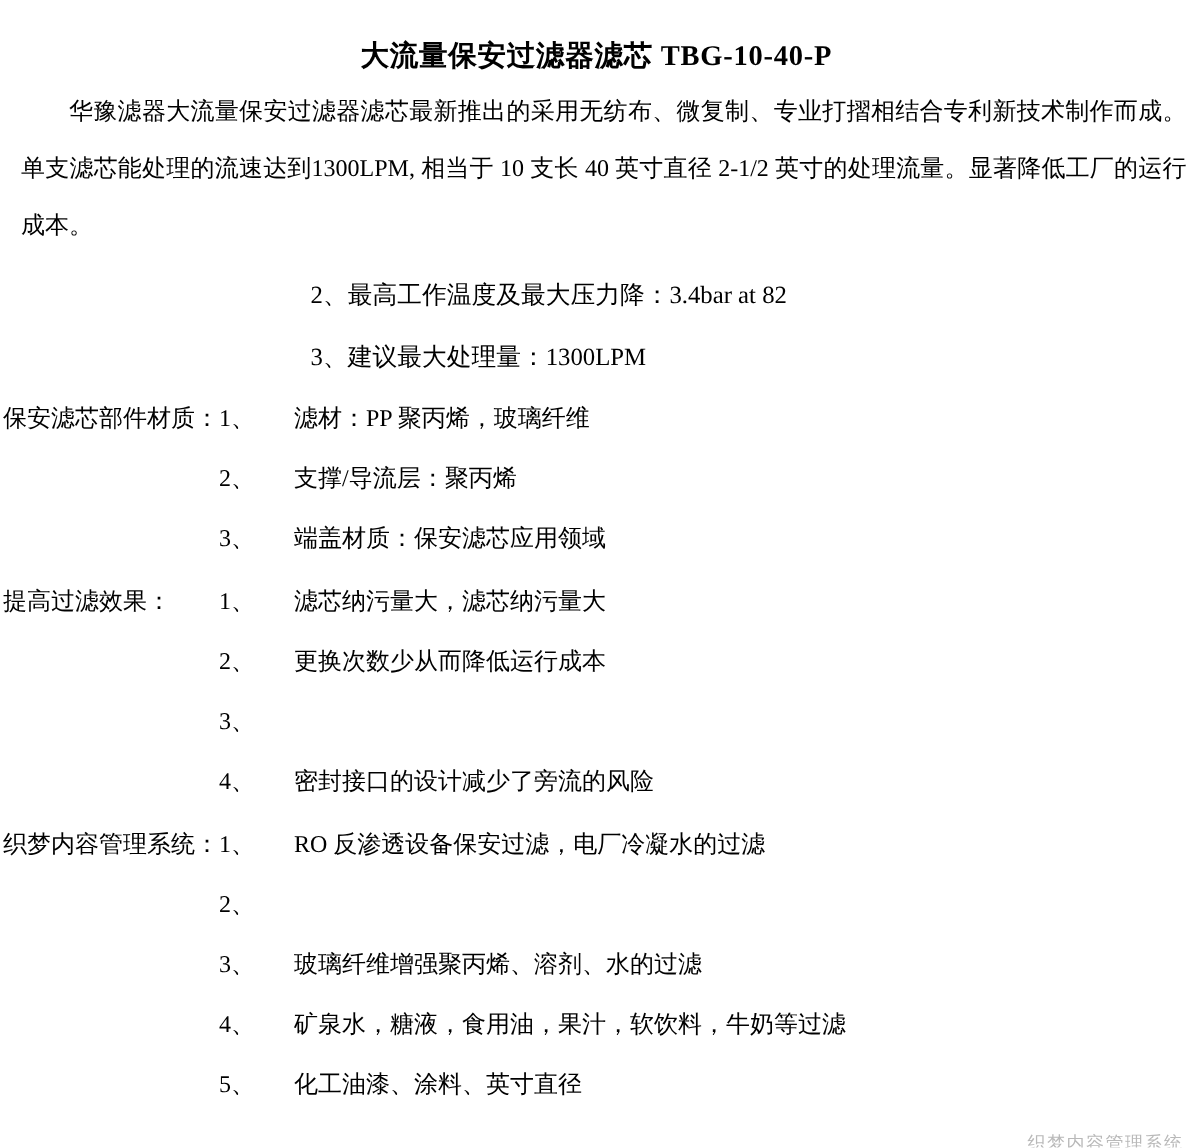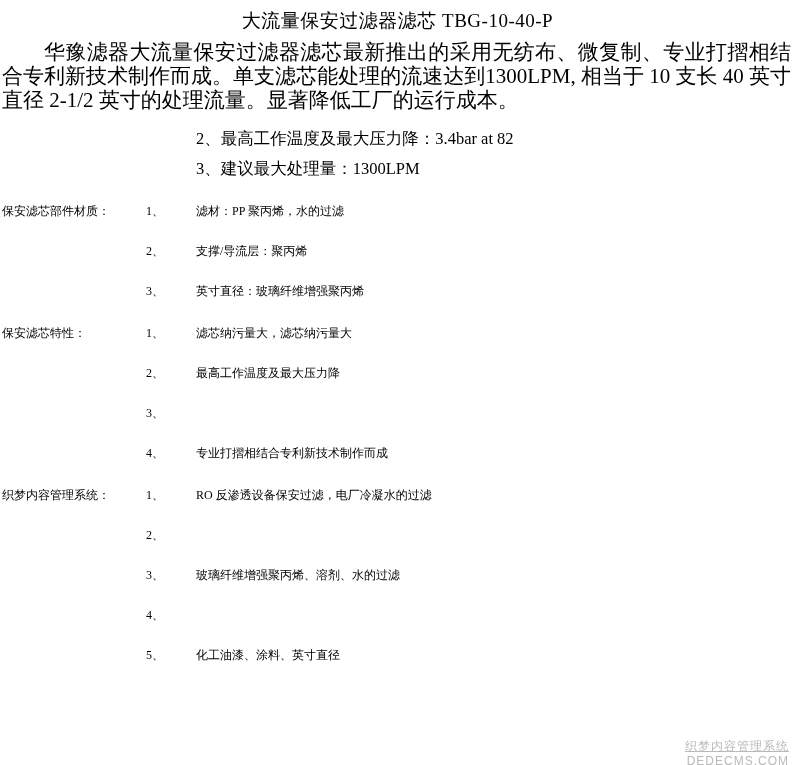--- a/index.html
+++ b/index.html
@@ -17,49 +17,49 @@
   }
   .page {
     width: 795px;
     height: 765px;
     position: relative;
     box-sizing: border-box;
   }
   .doc-title {
     text-align: center;
     font-size: 19px;
-    font-weight: normal;
-    margin: 8px 0 2px 0;
+    font-weight: bold;
+    margin: 24px 0 2px 0;
     letter-spacing: 0.5px;
   }
   .intro {
-    font-size: 21px;
-    line-height: 24px;
+    font-size: 16px;
+    line-height: 38px;
     text-align: justify;
-    margin: 6px 0 0 0;
+    margin: 6px 0 0 12px;
     padding: 0 4px 0 2px;
     text-indent: 2em;
   }
   .spec-line {
     font-size: 16.5px;
     line-height: 30px;
-    margin: 0;
+    margin: 11px;
     padding-left: 196px;
     white-space: nowrap;
   }
   .spec-line.gap {
     margin-top: 12px;
   }
   .section {
     margin-top: 12px;
   }
   .row {
     display: flex;
     align-items: flex-start;
-    font-size: 12px;
+    font-size: 16px;
     line-height: 30px;
     white-space: nowrap;
   }
   .row + .row {
     margin-top: 10px;
   }
   .row-label {
     width: 146px;
     flex: 0 0 146px;
     padding-left: 2px;
@@ -101,53 +101,53 @@
 
   <p class="intro">华豫滤器大流量保安过滤器滤芯最新推出的采用无纺布、微复制、专业打摺相结合专利新技术制作而成。单支滤芯能处理的流速达到1300LPM, 相当于 10 支长 40 英寸直径 2-1/2 英寸的处理流量。显著降低工厂的运行成本。</p>
 
   <p class="spec-line gap">2、最高工作温度及最大压力降：3.4bar at 82</p>
   <p class="spec-line">3、建议最大处理量：1300LPM</p>
 
   <div class="section">
     <div class="row">
       <div class="row-label">保安滤芯部件材质：</div>
       <div class="row-num">1、</div>
-      <div class="row-text">滤材：PP 聚丙烯，水的过滤</div>
+      <div class="row-text">滤材：PP 聚丙烯，玻璃纤维</div>
     </div>
     <div class="row">
       <div class="row-label"></div>
       <div class="row-num">2、</div>
       <div class="row-text">支撑/导流层：聚丙烯</div>
     </div>
     <div class="row">
       <div class="row-label"></div>
       <div class="row-num">3、</div>
-      <div class="row-text"> 英寸直径：玻璃纤维增强聚丙烯</div>
+      <div class="row-text"> 端盖材质：保安滤芯应用领域</div>
     </div>
   </div>
 
   <div class="section">
     <div class="row">
-      <div class="row-label">保安滤芯特性：</div>
+      <div class="row-label">提高过滤效果：</div>
       <div class="row-num">1、</div>
       <div class="row-text">滤芯纳污量大，滤芯纳污量大</div>
     </div>
     <div class="row">
       <div class="row-label"></div>
       <div class="row-num">2、</div>
-      <div class="row-text">最高工作温度及最大压力降</div>
+      <div class="row-text">更换次数少从而降低运行成本</div>
     </div>
     <div class="row">
       <div class="row-label"></div>
       <div class="row-num">3、</div>
     </div>
     <div class="row">
       <div class="row-label"></div>
       <div class="row-num">4、</div>
-      <div class="row-text">专业打摺相结合专利新技术制作而成</div>
+      <div class="row-text">密封接口的设计减少了旁流的风险</div>
     </div>
   </div>
 
   <div class="section">
     <div class="row">
       <div class="row-label">织梦内容管理系统：</div>
       <div class="row-num">1、</div>
       <div class="row-text">RO 反渗透设备保安过滤，电厂冷凝水的过滤</div>
     </div>
     <div class="row">
@@ -155,20 +155,21 @@
       <div class="row-num">2、</div>
     </div>
     <div class="row">
       <div class="row-label"></div>
       <div class="row-num">3、</div>
       <div class="row-text">玻璃纤维增强聚丙烯、溶剂、水的过滤</div>
     </div>
     <div class="row">
       <div class="row-label"></div>
       <div class="row-num">4、</div>
+      <div class="row-text">矿泉水，糖液，食用油，果汁，软饮料，牛奶等过滤</div>
     </div>
     <div class="row">
       <div class="row-label"></div>
       <div class="row-num">5、</div>
       <div class="row-text">化工油漆、涂料、英寸直径</div>
     </div>
   </div>
 
   <div class="watermark">
     <div class="wm-top">织梦内容管理系统</div>

